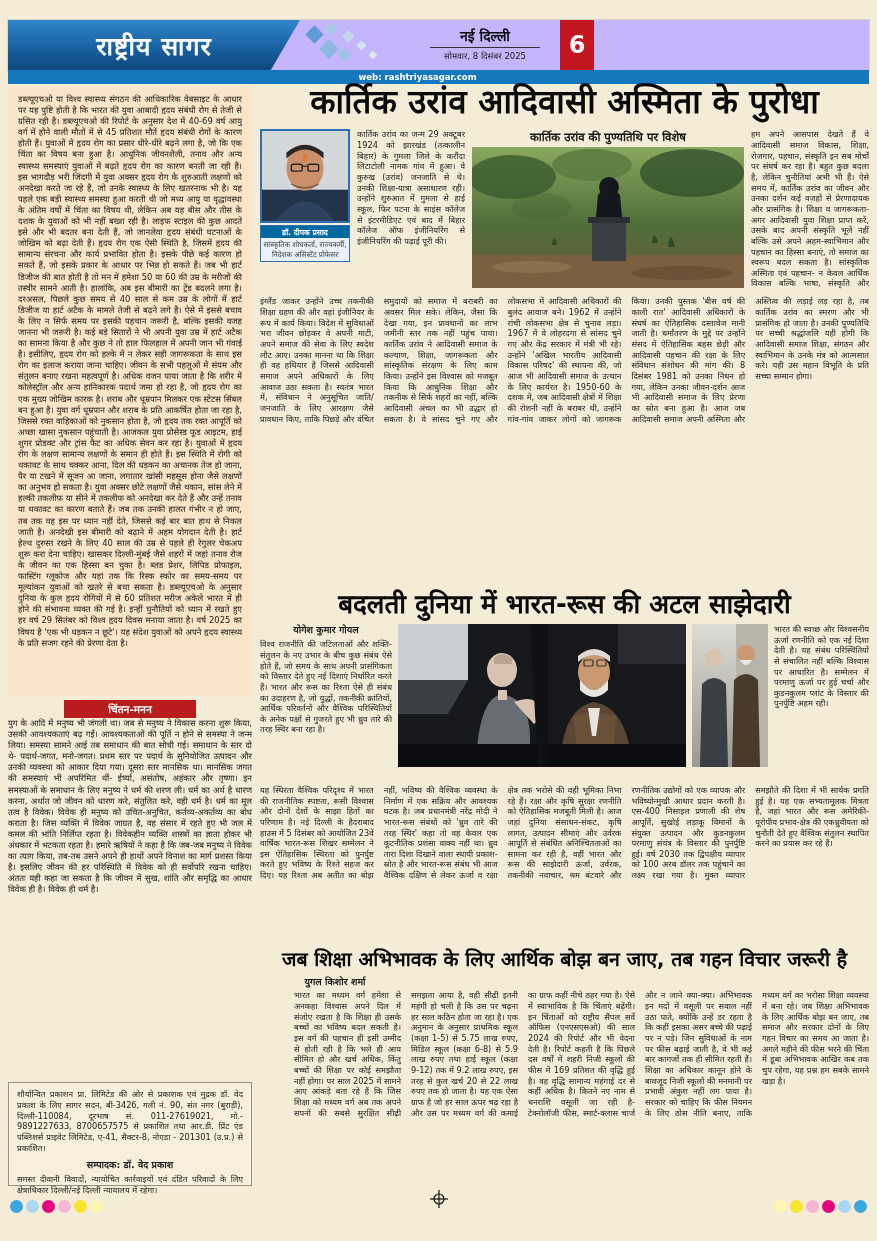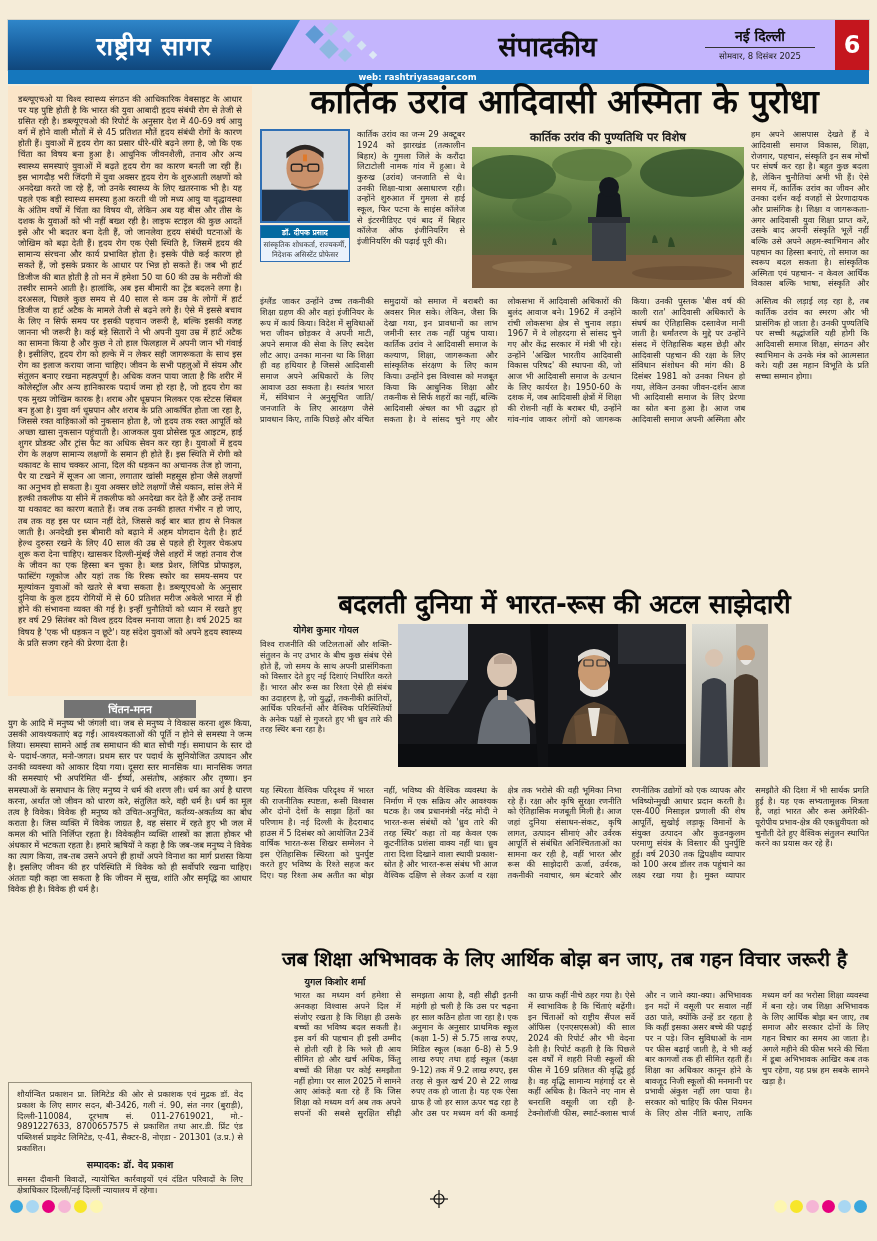--- a/index.html
+++ b/index.html
@@ -18,21 +18,21 @@
   .pagenum{width:34px;background:#c4161e;color:#fff;font-size:24px;font-weight:bold;display:flex;align-items:center;justify-content:center;}
   .webstrip{position:absolute;left:8px;top:70px;width:861px;height:14px;background:#1577bd;color:#fff;font-size:8.5px;font-weight:bold;text-align:center;line-height:14px;box-sizing:border-box;padding-right:42px;}
 
   
   .article1{position:absolute;left:8px;top:86px;width:244px;height:610px;background:#fbe5c8;box-sizing:border-box;padding:8px 10px;}
   .article1 .title{text-align:center;color:#7c2a10;font-weight:bold;font-size:15px;padding-bottom:3px;border-bottom:1.5px solid #444;margin-bottom:6px;}
   .smallbody{font-size:8.4px;line-height:1.32;text-align:justify;color:#24211c;overflow:hidden;}
   .article1 .smallbody{height:560px;}
 
   .article2{position:absolute;left:8px;top:700px;width:244px;}
-  .kicker{width:132px;margin:0 auto;background:#737373;color:#fff;text-align:center;font-size:10.5px;font-weight:bold;padding:2px 0;}
+  .kicker{width:132px;margin:0 auto;background:#b91c1c;color:#fff;text-align:center;font-size:10.5px;font-weight:bold;padding:2px 0;}
   .article2 .title{text-align:center;font-size:30px;font-weight:bold;color:#0d0d0d;margin:6px 0 8px;}
   .article2 .smallbody{height:292px;}
 
   .publisher{position:absolute;left:8px;top:1082px;width:244px;height:104px;border:1px solid #98917f;box-sizing:border-box;padding:6px 8px;background:#f7efdc;}
   .publisher .smallbody{font-size:8.2px;}
   .publisher .editor{text-align:center;font-weight:bold;font-size:9.5px;margin:4px 0 3px;}
 
   
   .main{position:absolute;left:260px;top:84px;width:609px;}
   .headline-xl{font-size:33px;font-weight:bold;text-align:center;color:#0a0a0a;line-height:1.1;}
@@ -86,21 +86,20 @@
     </div>
     <div class="diamonds">
       <span style="left:8px;top:8px;width:13px;height:13px;background:#5f9bd4;"></span>
       <span style="left:26px;top:4px;width:10px;height:10px;background:#a9c9e8;"></span>
       <span style="left:22px;top:22px;width:14px;height:14px;background:#8db8e0;"></span>
       <span style="left:44px;top:12px;width:9px;height:9px;background:#c4d9ee;"></span>
       <span style="left:40px;top:30px;width:10px;height:10px;background:#9ec2e6;"></span>
       <span style="left:58px;top:22px;width:7px;height:7px;background:#d3e2f2;"></span>
       <span style="left:70px;top:32px;width:6px;height:6px;background:#dde8f4;"></span>
     </div>
-    <div class="section-title">संपादकीय</div>
     <div class="dateline">
       <div class="city">नई दिल्ली</div>
       <div class="rule"></div>
       <div class="date">सोमवार, 8 दिसंबर 2025</div>
     </div>
     <div class="pagenum">6</div>
   </div>
   <div class="webstrip">
     <span>web: rashtriyasagar.com</span>
   </div>
@@ -220,20 +219,21 @@
             </defs>
             <rect width="76" height="143" fill="url(#g2)"></rect>
             <rect x="44" y="0" width="32" height="143" fill="#b8b4aa"></rect>
             <circle cx="22" cy="34" r="9" fill="#d8c3b0"></circle>
             <path d="M8 143 L10 60 Q22 48 34 60 L36 143 Z" fill="#3a3e46"></path>
             <circle cx="54" cy="30" r="9" fill="#c99a72"></circle>
             <path d="M48 36 Q54 46 60 36 Z" fill="#e8e6e2"></path>
             <path d="M40 143 L42 56 Q54 44 66 56 L68 143 Z" fill="#4a3a2c"></path>
           </svg>
         </div>
+        <div class="second-right">भारत की स्वच्छ और विश्वसनीय ऊर्जा रणनीति को एक नई दिशा देती है। यह संबंध परिस्थितियों से संचालित नहीं बल्कि विश्वास पर आधारित है। सम्मेलन में परमाणु ऊर्जा पर हुई चर्चा और कुडनकुलम प्लांट के विस्तार की पुनर्पुष्टि अहम रही।</div>
       </div>
       <div class="second-body">यह स्थिरता वैश्विक परिदृश्य में भारत की राजनीतिक स्पष्टता, रूसी विश्वास और दोनों देशों के साझा हितों का परिणाम है। नई दिल्ली के हैदराबाद हाउस में 5 दिसंबर को आयोजित 23वें वार्षिक भारत-रूस शिखर सम्मेलन ने इस ऐतिहासिक स्थिरता को पुनर्पुष्ट करते हुए भविष्य के रिश्ते सहज कर दिए। यह रिश्ता अब अतीत का बोझ नहीं, भविष्य की वैश्विक व्यवस्था के निर्माण में एक सक्रिय और आवश्यक घटक है। जब प्रधानमंत्री नरेंद्र मोदी ने भारत-रूस संबंधों को 'ध्रुव तारे की तरह स्थिर' कहा तो वह केवल एक कूटनीतिक प्रशंसा वाक्य नहीं था। ध्रुव तारा दिशा दिखाने वाला स्थायी प्रकाश-स्रोत है और भारत-रूस संबंध भी आज वैश्विक दक्षिण से लेकर ऊर्जा व रक्षा क्षेत्र तक भरोसे की वही भूमिका निभा रहे हैं। रक्षा और कृषि सुरक्षा रणनीति को ऐतिहासिक मजबूती मिली है। आज जहां दुनिया संसाधन-संकट, कृषि लागत, उत्पादन सीमाएं और उर्वरक आपूर्ति से संबंधित अनिश्चितताओं का सामना कर रही है, वहीं भारत और रूस की साझेदारी ऊर्जा, उर्वरक, तकनीकी नवाचार, श्रम बंटवारे और रणनीतिक उद्योगों को एक व्यापक और भविष्योन्मुखी आधार प्रदान करती है। एस-400 मिसाइल प्रणाली की शेष आपूर्ति, सुखोई लड़ाकू विमानों के संयुक्त उत्पादन और कुडनकुलम परमाणु संयंत्र के विस्तार की पुनर्पुष्टि हुई। वर्ष 2030 तक द्विपक्षीय व्यापार को 100 अरब डॉलर तक पहुंचाने का लक्ष्य रखा गया है। मुक्त व्यापार समझौते की दिशा में भी सार्थक प्रगति हुई है। यह एक सभ्यतामूलक मित्रता है, जहां भारत और रूस अमेरिकी-यूरोपीय प्रभाव-क्षेत्र की एकध्रुवीयता को चुनौती देते हुए वैश्विक संतुलन स्थापित करने का प्रयास कर रहे हैं।</div>
     </div>
 
     <div class="third">
       <div class="headline-md">जब शिक्षा अभिभावक के लिए आर्थिक बोझ बन जाए, तब गहन विचार जरूरी है</div>
       <div class="byline">युगल किशोर शर्मा</div>
       <div class="third-body">भारत का मध्यम वर्ग हमेशा से अनकहा विश्वास अपने दिल में संजोए रखता है कि शिक्षा ही उसके बच्चों का भविष्य बदल सकती है। इस वर्ग की पहचान ही इसी उम्मीद से होती रही है कि भले ही आय सीमित हो और खर्च अधिक, किंतु बच्चों की शिक्षा पर कोई समझौता नहीं होगा। पर साल 2025 में सामने आए आंकड़े बता रहे हैं कि जिस शिक्षा को मध्यम वर्ग अब तक अपने सपनों की सबसे सुरक्षित सीढ़ी समझता आया है, वही सीढ़ी इतनी महंगी हो चली है कि उस पर चढ़ना हर साल कठिन होता जा रहा है। एक अनुमान के अनुसार प्राथमिक स्कूल (कक्षा 1-5) से 5.75 लाख रुपए, मिडिल स्कूल (कक्षा 6-8) से 5.9 लाख रुपए तथा हाई स्कूल (कक्षा 9-12) तक में 9.2 लाख रुपए, इस तरह से कुल खर्च 20 से 22 लाख रुपए तक हो जाता है। यह एक ऐसा ग्राफ है जो हर साल ऊपर चढ़ रहा है और उस पर मध्यम वर्ग की कमाई का ग्राफ कहीं नीचे ठहर गया है। ऐसे में स्वाभाविक है कि चिंताएं बढ़ेंगी। इन चिंताओं को राष्ट्रीय सैंपल सर्वे ऑफिस (एनएसएसओ) की साल 2024 की रिपोर्ट और भी वेदना देती है। रिपोर्ट कहती है कि पिछले दस वर्षों में शहरी निजी स्कूलों की फीस में 169 प्रतिशत की वृद्धि हुई है। वह वृद्धि सामान्य महंगाई दर से कहीं अधिक है। कितने नए नाम से धनराशि वसूली जा रही है- टेक्नोलॉजी फीस, स्मार्ट-क्लास चार्ज और न जाने क्या-क्या। अभिभावक इन मदों में वसूली पर सवाल नहीं उठा पाते, क्योंकि उन्हें डर रहता है कि कहीं इसका असर बच्चे की पढ़ाई पर न पड़े। जिन सुविधाओं के नाम पर फीस बढ़ाई जाती है, वे भी कई बार कागजों तक ही सीमित रहती हैं। शिक्षा का अधिकार कानून होने के बावजूद निजी स्कूलों की मनमानी पर प्रभावी अंकुश नहीं लग पाया है। सरकार को चाहिए कि फीस नियमन के लिए ठोस नीति बनाए, ताकि मध्यम वर्ग का भरोसा शिक्षा व्यवस्था में बना रहे। जब शिक्षा अभिभावक के लिए आर्थिक बोझ बन जाए, तब समाज और सरकार दोनों के लिए गहन विचार का समय आ जाता है। अगले महीने की फीस भरने की चिंता में डूबा अभिभावक आखिर कब तक चुप रहेगा, यह प्रश्न हम सबके सामने खड़ा है।</div>
     </div>
 

